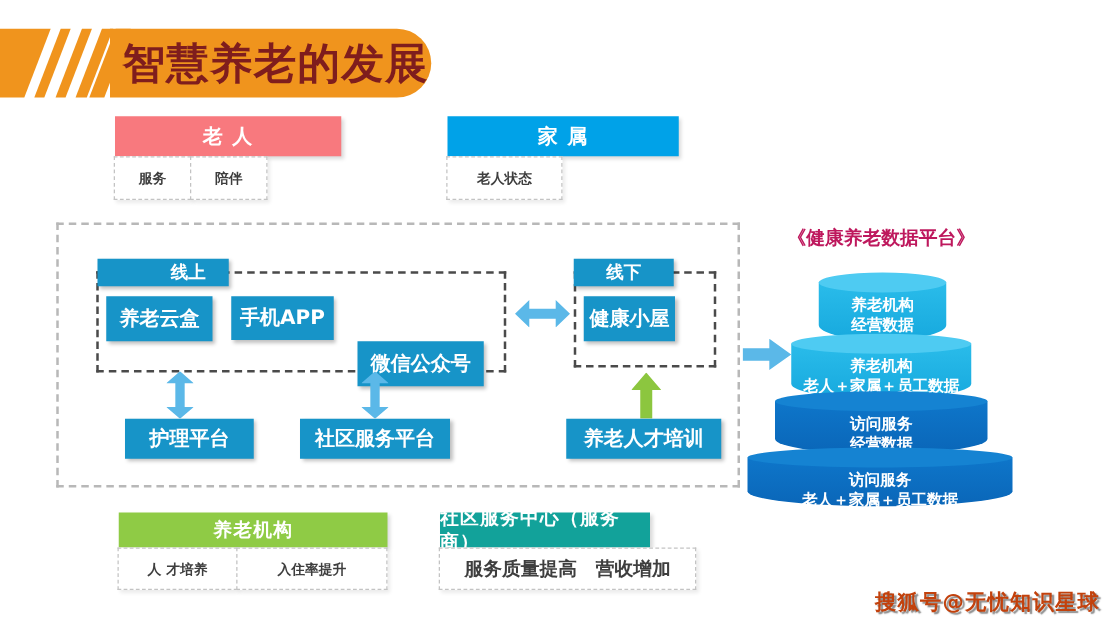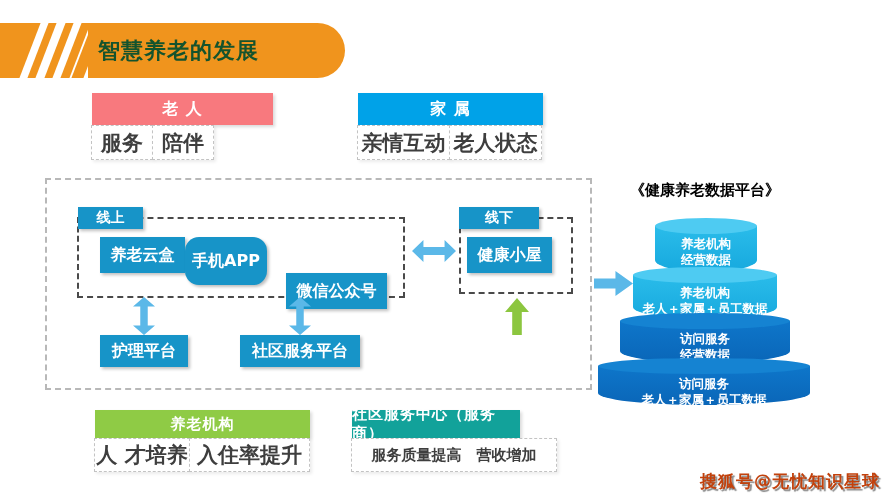--- a/index.html
+++ b/index.html
@@ -12,30 +12,30 @@
   .bn-a  { left:-14px; width:44px; }
   .bn-b1 { left:38px; width:8px; }
   .bn-b2 { left:55px; width:8px; }
   .bn-b3 { left:71px; width:9px; }
   .bn-cap{ left:82px; width:12px; }
   .bn-body {
     position:absolute; left:88px; top:23px; width:257px; height:55px;
     background:#F0941D; border-radius:0 28px 28px 0;
     display:flex; align-items:center; padding-left:10px; box-sizing:border-box;
   }
-  .bn-title { color:#14532d; font-size:22px; font-weight:bold; letter-spacing:1px; }
+  .bn-title { color:#7f1d1d; font-size:34px; font-weight:bold; letter-spacing:1px; }
   
   .hdr {
     position:absolute; color:#fff; font-weight:bold; font-size:16px;
     display:flex; align-items:center; justify-content:center;
     box-shadow:2px 2px 3px rgba(0,0,0,.15); letter-spacing:1px;
   }
   .cells { position:absolute; display:flex; }
   .cell {
-    border:1px dashed #c3c3c3; background:#fff; color:#3e3e3e; font-weight:bold; font-size:21px;
+    border:1px dashed #c3c3c3; background:#fff; color:#3e3e3e; font-weight:bold; font-size:11px;
     display:flex; align-items:center; justify-content:center; margin-left:-1px;
     box-shadow:2px 2px 3px rgba(0,0,0,.08); box-sizing:border-box; white-space:pre;
   }
   .hdr-elder     { left:92px;  top:93px;  width:181px; height:32px; background:#F8797E; }
   .cells-elder   { left:92px;  top:125px; } .cells-elder .cell { width:62px; height:35px; }
   .hdr-family    { left:358px; top:93px;  width:185px; height:32px; background:#00A2E8; }
   .cells-family  { left:358px; top:125px; } .cells-family .cell { width:93px; height:35px; }
   .hdr-org       { left:95px;  top:410px; width:215px; height:28px; background:#8FCB45; font-size:15px; }
   .cells-org     { left:95px;  top:438px; }
   .cells-org .cell.c0 { width:96px; height:34px; } .cells-org .cell.c1 { width:121px; height:34px; }
@@ -46,28 +46,28 @@
   .dash-inner { position:absolute; border:2px dashed #4a4a4a; box-sizing:border-box; }
   .box-online  { left:77px;  top:217px; width:328px; height:81px; }
   .box-offline { left:459px; top:217px; width:114px; height:77px; }
   
   .tab, .btn {
     position:absolute; background:#1794C8; color:#fff; font-weight:bold;
     display:flex; align-items:center; justify-content:center;
     box-shadow:2px 2px 3px rgba(0,0,0,.25);
   }
   .tab { font-size:14px; }
-  .tab-online  { left:78px;  top:207px; width:65px; height:22px; }
+  .tab-online  { left:78px;  top:207px; width:65px; height:22px;padding-left:40px; }
   .tab-offline { left:459px; top:207px; width:80px; height:22px; }
   .btn { font-size:16px; }
-  .btn-cloud   { left:100px;  top:237px; width:85px;  height:36px; }
-  .btn-app     { left:185px; top:237px; width:82px;  height:48px;border-radius:14px; }
+  .btn-cloud   { left:85px;  top:237px; width:85px;  height:36px; }
+  .btn-app     { left:185px; top:237px; width:82px;  height:35px; }
   .btn-wechat  { left:286px; top:237px; width:101px; height:36px;margin-top:36px; }
-  .btn-cabin   { left:467px; top:237px; width:85px;  height:36px; }
-  .btn-nursing { left:100px; top:335px; width:88px;  height:32px; }
+  .btn-cabin   { left:467px; top:237px; width:73px;  height:36px; }
+  .btn-nursing { left:100px; top:335px; width:103px;  height:32px; }
   .btn-commsvc { left:240px; top:335px; width:120px; height:32px; }
   .btn-talent  { left:453px; top:335px; width:124px; height:32px; }
   
   .arr { position:absolute; }
   .arr-h2 {
     left:412px; top:240px; width:44px; height:22px; background:#5BB8E8;
     clip-path:polygon(0% 50%,26% 0%,26% 32%,74% 32%,74% 0%,100% 50%,74% 100%,74% 68%,26% 68%,26% 100%);
   }
   .arr-v2 {
     top:297px; width:22px; height:38px; background:#5BB8E8;
@@ -77,21 +77,21 @@
   .arr-up {
     left:505px; top:298px; width:24px; height:37px; background:#8CC63F;
     clip-path:polygon(50% 0%,100% 38%,70% 38%,70% 100%,30% 100%,30% 38%,0% 38%);
   }
   .arr-right {
     left:594px; top:271px; width:39px; height:25px; background:#5BB8E8;
     clip-path:polygon(0% 30%,55% 30%,55% 0%,100% 50%,55% 100%,55% 70%,0% 70%);
   }
   
   .plat-title { position:absolute; left:600px; top:181px; width:210px; text-align:center;
-    color:#000000; font-size:15px; font-weight:bold; }
+    color:#be185d; font-size:15px; font-weight:bold; }
   .tier { position:absolute; }
   .tier .cap { position:absolute; left:0; right:0; top:0; height:16px; border-radius:50%; }
   .tier .bod { position:absolute; left:0; right:0; top:8px; bottom:0;
     border-radius:0 0 50% 50% / 0 0 12px 12px; }
   .tier .txt { position:absolute; left:0; right:0; top:18px; text-align:center;
     color:#fff; font-weight:bold; font-size:12.5px; line-height:1.3; }
   .tier-1 { left:655px; top:218px; width:102px; height:54px; }
   .tier-2 { left:633px; top:267px; width:144px; height:52px; }
   .tier-3 { left:620px; top:313px; width:170px; height:50px; }
   .tier-4 { left:598px; top:358px; width:212px; height:47px; }
@@ -121,21 +121,20 @@
   </div>
 
   <div class="hdr hdr-elder">老  人</div>
   <div class="cells cells-elder">
     <div class="cell">服务</div>
     <div class="cell">陪伴</div>
   </div>
 
   <div class="hdr hdr-family">家  属</div>
   <div class="cells cells-family">
-    <div class="cell">亲情互动</div>
     <div class="cell">老人状态</div>
   </div>
 
   <div class="dash-outer"></div>
 
   <div class="dash-inner box-online"></div>
   <div class="tab tab-online">线上</div>
   <div class="btn btn-cloud">养老云盒</div>
   <div class="btn btn-app">手机APP</div>
   <div class="btn btn-wechat">微信公众号</div>
@@ -145,20 +144,21 @@
   <div class="btn btn-cabin">健康小屋</div>
 
   <div class="arr arr-h2"></div>
   <div class="arr arr-v2 arr-v2a"></div>
   <div class="arr arr-v2 arr-v2b"></div>
   <div class="arr arr-up"></div>
   <div class="arr arr-right"></div>
 
   <div class="btn btn-nursing">护理平台</div>
   <div class="btn btn-commsvc">社区服务平台</div>
+  <div class="btn btn-talent">养老人才培训</div>
 
   <div class="plat-title">《健康养老数据平台》</div>
 
   <div class="tier tier-1 light">
     <div class="bod"></div>
     <div class="cap"></div>
     <div class="txt">
       <div>养老机构</div>
         <div>经营数据</div>
     </div>

